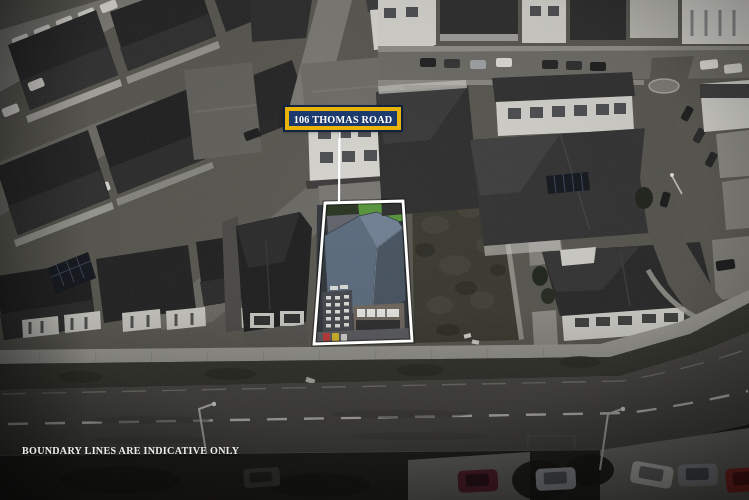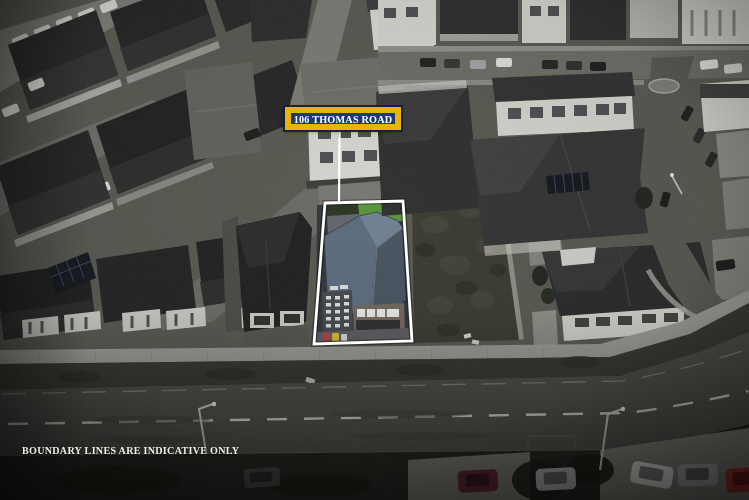--- a/index.html
+++ b/index.html
@@ -3,21 +3,21 @@
 <meta charset="utf-8">
 <style>
   html,body{margin:0;padding:0;background:#111;}
   .stage{
     position:relative;width:749px;height:500px;overflow:hidden;
     background:#57564f;font-family:"Liberation Serif",serif;
   }
   .stage svg{position:absolute;left:0;top:0;display:block;}
   .address-label{
     position:absolute;left:285px;top:107px;width:116px;height:23px;
-    background:#1d3a6e;border:6px solid #eab308;box-sizing:border-box;
+    background:#1d3a6e;border:4px solid #eab308;box-sizing:border-box;
     box-shadow:0 0 0 2px rgba(16,34,66,.95), 0 1px 4px rgba(0,0,0,.6);
     display:flex;align-items:center;justify-content:center;
     z-index:30;
   }
   .address-label span{
     color:#ffffff;font-weight:bold;font-size:11px;letter-spacing:.2px;
     white-space:nowrap;transform:scaleX(.93);transform-origin:center;
     font-family:"Liberation Serif",serif;
   }
   .disclaimer{

